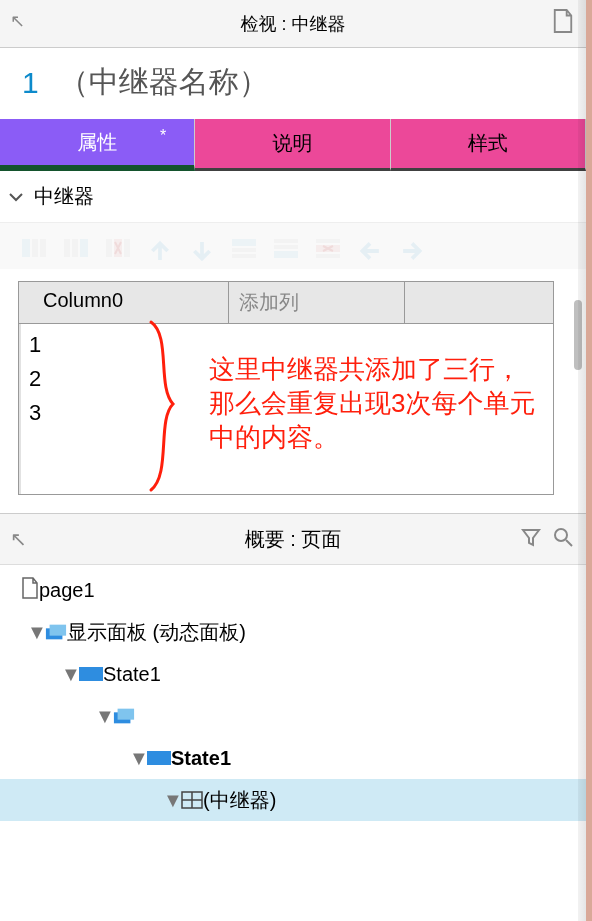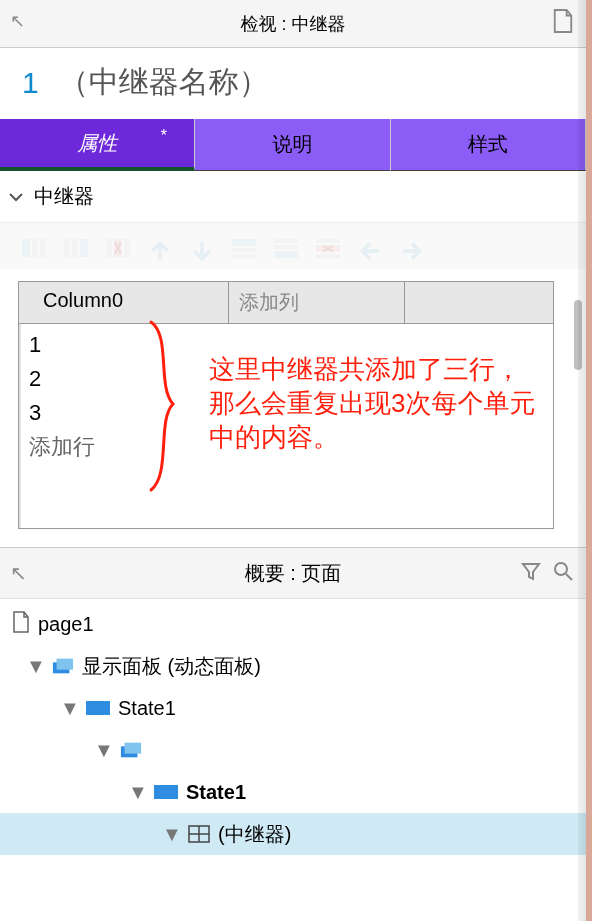--- a/index.html
+++ b/index.html
@@ -52,27 +52,27 @@
     .tabs {
       display: flex;
       height: 52px;
     }
     .tab {
       flex: 1;
       display: flex;
       align-items: center;
       justify-content: center;
       font-size: 20px;
-      background: #8b5cf6;
+      background: #ec4899;
       border-right: 1px solid #ccc;
-      border-bottom: 1px solid #404040;
+      border-bottom: 3px solid #404040;
       cursor: pointer;
       position: relative;
     }
-    .tab.active { background: #6d28d9; color: #fff; border-bottom: 4px solid #14532d; font-style: italic; }
+    .tab.active { background: #8b5cf6; color: #fff; border-bottom: 6px solid #14532d; }
     .tab .dirty { position: absolute; right: 28px; top: 8px; font-size: 16px; }
 
     .section-hdr {
       display: flex; align-items: center;
       padding: 12px 8px;
       font-size: 20px;
       border-bottom: 1px solid #eee;
     }
     .section-hdr .chev { margin-right: 10px; color: #555; }
 
@@ -144,22 +144,22 @@
       position: relative;
     }
     .outline-header .pop-icon { position: absolute; left: 10px; color: #888; }
     .outline-header .right-ics { position: absolute; right: 12px; display: flex; gap: 10px; color: #888; }
     .right-ics svg { width: 22px; height: 22px; }
 
     .tree { padding: 4px 0; font-size: 20px; }
     .trow {
       display: flex; align-items: center;
       height: 42px;
-      padding-left: 12px;
-      gap: 8px;
+      padding-left: 21px;
+      gap: 0;
     }
     .trow.bold { font-weight: bold; }
     .trow.sel { background: #cfeaf5; }
     .tind { display: inline-block; }
     .ic { width: 22px; height: 18px; display: inline-flex; align-items: center; justify-content: center; }
     .tchev { color: #777; width: 18px; text-align: center; }
 
     .panel-ic svg { width: 24px; height: 18px; }
     .state-ic { width: 24px; height: 14px; background: #2e8de0; display: inline-block; }
     .grid-ic svg { width: 22px; height: 18px; }
@@ -257,21 +257,20 @@
 <div class="grid">
   <div class="grid-head">
     <div class="ghc c0">Column0</div>
     <div class="ghc c1">添加列</div>
     <div class="ghc c2"></div>
   </div>
   <div class="grid-body">
     <div class="grow">1</div>
     <div class="grow">2</div>
     <div class="grow">3</div>
-    <div class="grow add">添加行</div>
 
     <div class="brace">
       <svg viewBox="0 0 50 180">
           <path d="M12 6 C32 20 18 70 34 88 C18 104 32 158 12 174" stroke="#ff1f0c" stroke-width="3" fill="none" stroke-linecap="round"></path>
         </svg>
     </div>
     <div class="annot">这里中继器共添加了三行，那么会重复出现3次每个单元中的内容。</div>
   </div>
 </div>
 

